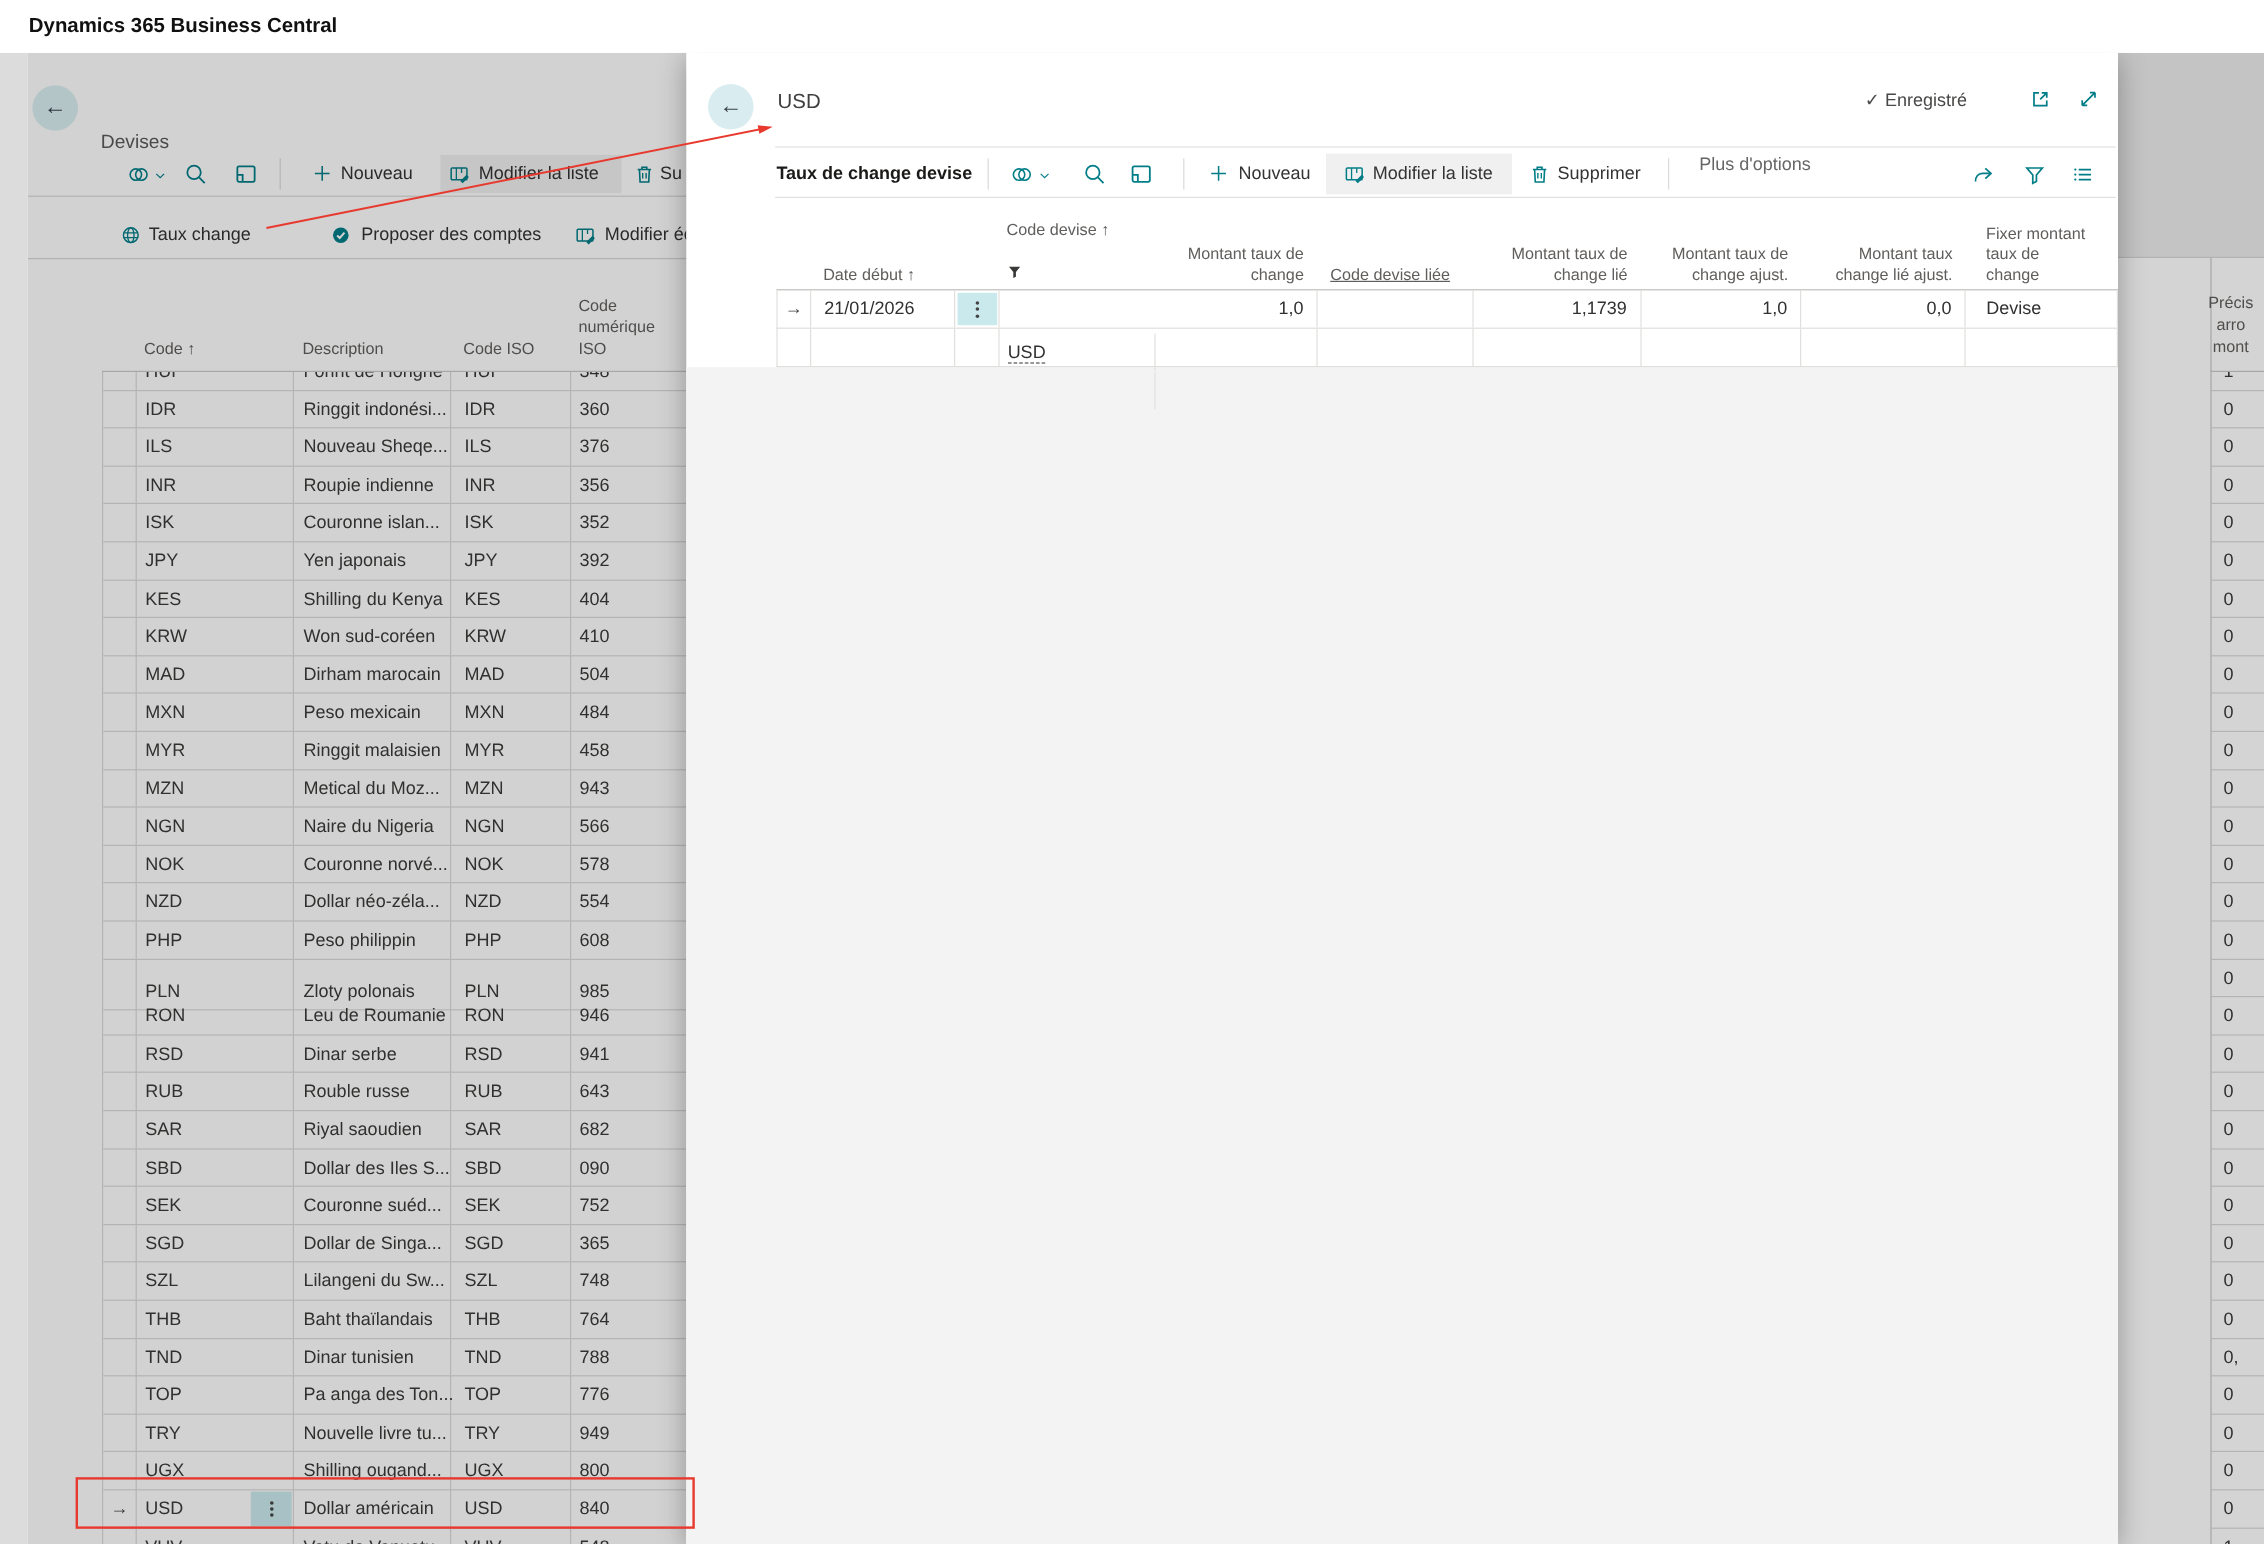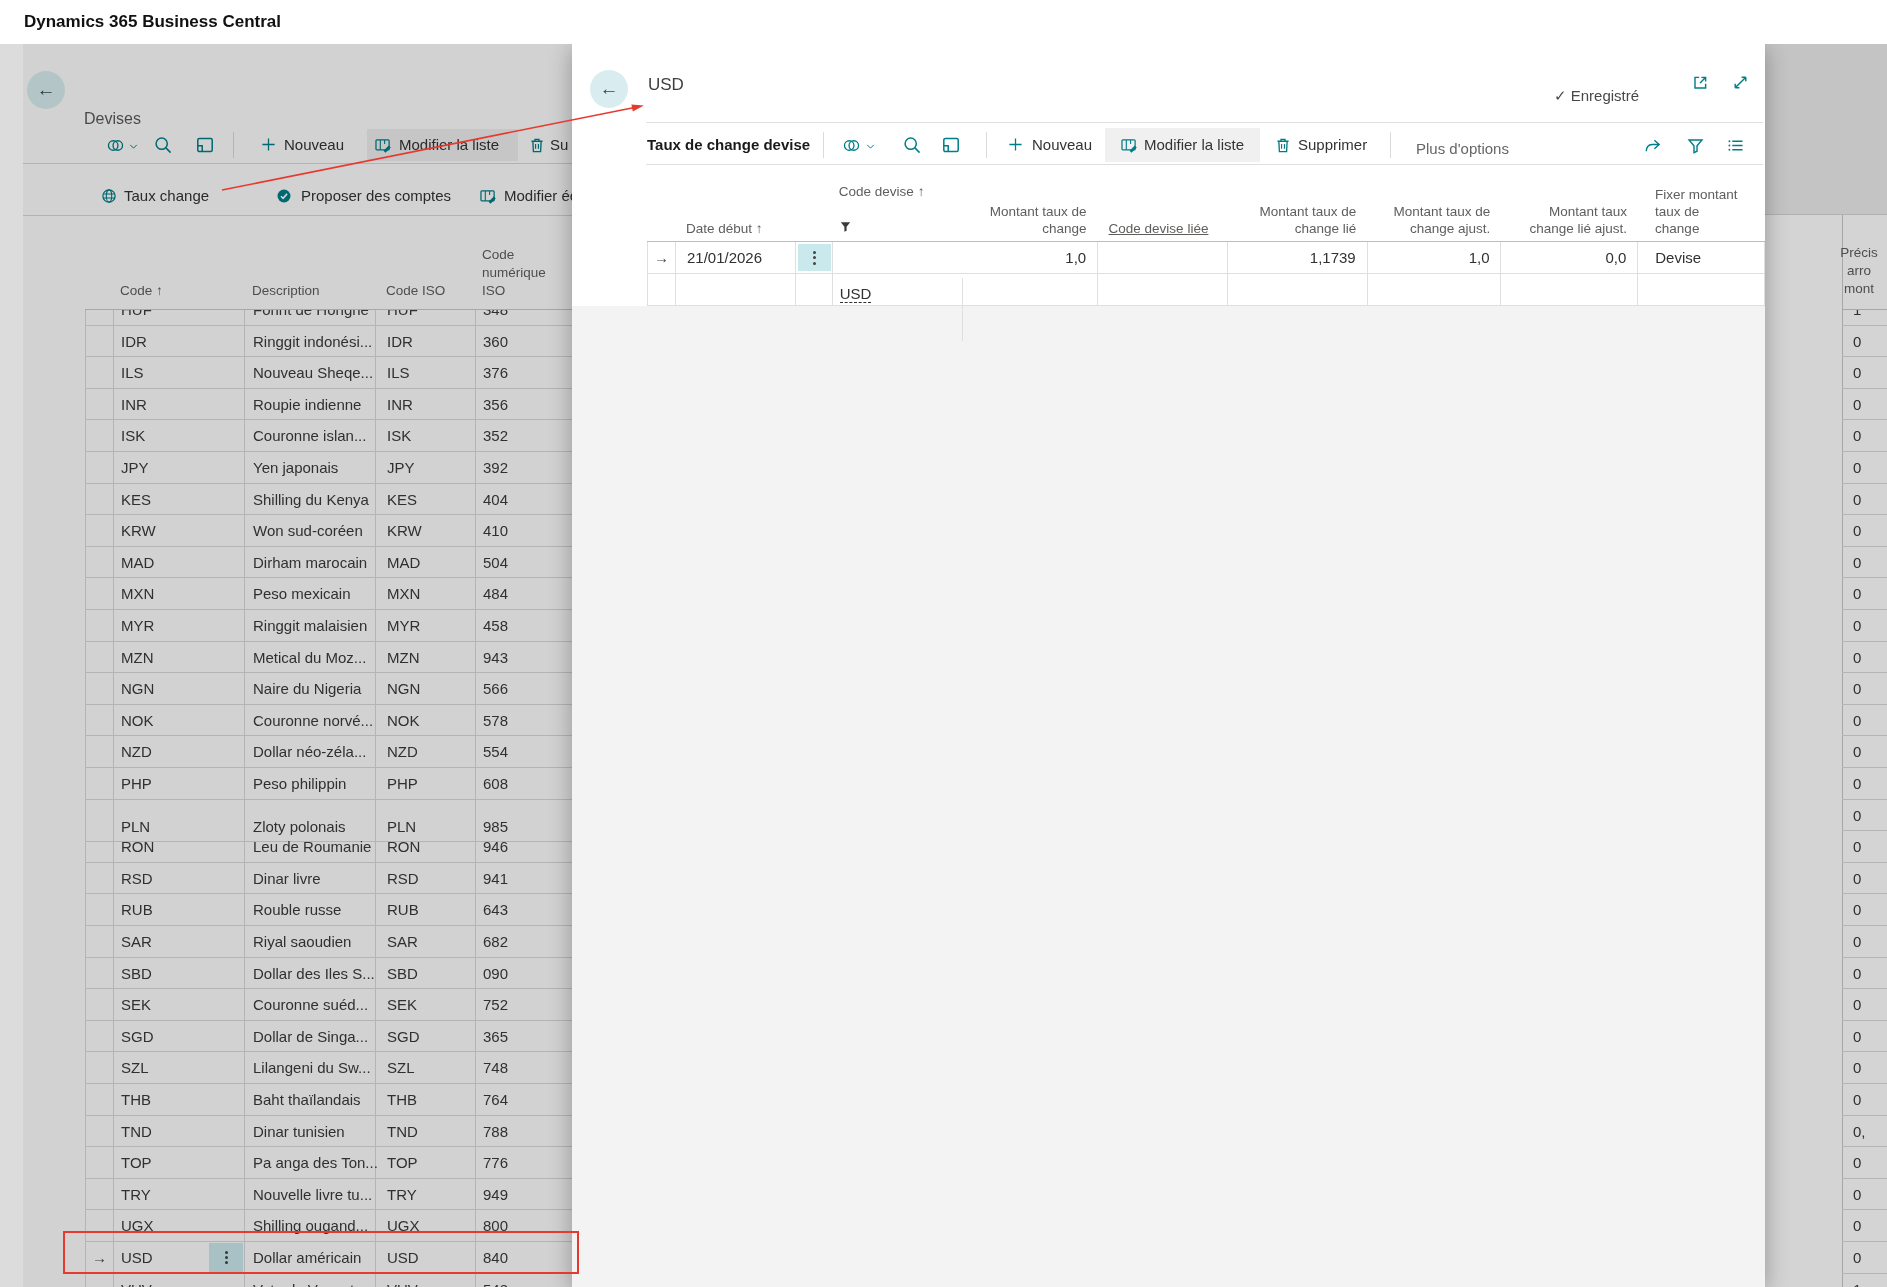--- a/index.html
+++ b/index.html
@@ -52,21 +52,21 @@
   #strip .shb{position:absolute;left:77px;top:265px;width:45px;height:1px;background:#c9c9c9;}
   #strip-rows{position:absolute;left:77px;top:266px;width:45px;height:977px;overflow:hidden;}
   .srow{position:absolute;left:0;width:45px;height:31.6px;border-bottom:1px solid #d9d9d9;
     font-size:15px;color:#3b3a39;line-height:31.6px;}
   .srow span{position:absolute;left:11px;}
 
   
   #dialog{left:572px;top:44px;width:1193px;height:1243px;background:#fff;z-index:35;
     box-shadow:0 4px 22px rgba(0,0,0,0.30);}
   #dialog .pgtitle{left:76px;top:31px;font-size:17px;color:#404040;}
-  #dialog .saved{left:982px;top:43px;font-size:15px;color:#494847;}
+  #dialog .saved{left:982px;top:30px;font-size:15px;color:#494847;}
   #dialog .divider{left:74px;width:1117px;height:1px;background:#e1dfdd;}
   .greybody{left:0;top:262px;width:1193px;height:981px;background:#f3f3f3;}
 
   
   #rt-header{left:75px;top:136px;width:1118px;height:62px;display:flex;align-items:flex-end;
     border-bottom:1px solid #bfbdbb;}
   .hcell{font-size:13.5px;color:#605e5c;line-height:17px;white-space:pre-line;padding-bottom:4px;}
   .rtrow{left:75px;width:1118px;height:32px;display:flex;border-left:1px solid #e1dfdd;border-bottom:1px solid #e1dfdd;
     font-size:15px;color:#323130;}
   .rcell{height:100%;border-right:1px solid #e1dfdd;line-height:31px;white-space:nowrap;overflow:hidden;}
@@ -345,21 +345,21 @@
           <span class="lc num">985</span>
         </div>
         <div class="lrow" style="top: 521.2px;">
           <span class="lc code">RON</span>
           <span class="lc desc">Leu de Roumanie</span>
           <span class="lc iso">RON</span>
           <span class="lc num">946</span>
         </div>
         <div class="lrow" style="top: 552.8px;">
           <span class="lc code">RSD</span>
-          <span class="lc desc">Dinar livre</span>
+          <span class="lc desc">Dinar serbe</span>
           <span class="lc iso">RSD</span>
           <span class="lc num">941</span>
         </div>
         <div class="lrow" style="top: 584.4px;">
           <span class="lc code">RUB</span>
           <span class="lc desc">Rouble russe</span>
           <span class="lc iso">RUB</span>
           <span class="lc num">643</span>
         </div>
         <div class="lrow" style="top: 616px;">
@@ -610,21 +610,21 @@
         </svg>
       </span>
     <span class="abs tb-label" style="left:572px;top:91px">Modifier la liste</span>
     <span class="abs icon" style="left:702px;top:92px">
         <svg width="18" height="18">
           <use href="#i-trash"></use>
         </svg>
       </span>
     <span class="abs tb-label" style="left:726px;top:91px">Supprimer</span>
     <div class="abs vsep" style="left:818px;top:88px"></div>
-    <span class="abs tb-label grey" style="left:844px;top:95px">Plus d'options</span>
+    <span class="abs tb-label grey" style="left:844px;top:84px">Plus d'options</span>
     <span class="abs icon" style="left:1071px;top:92px">
         <svg width="19" height="19">
           <use href="#i-share"></use>
         </svg>
       </span>
     <span class="abs icon" style="left:1114px;top:92px">
         <svg width="19" height="19">
           <use href="#i-funnel"></use>
         </svg>
       </span>

